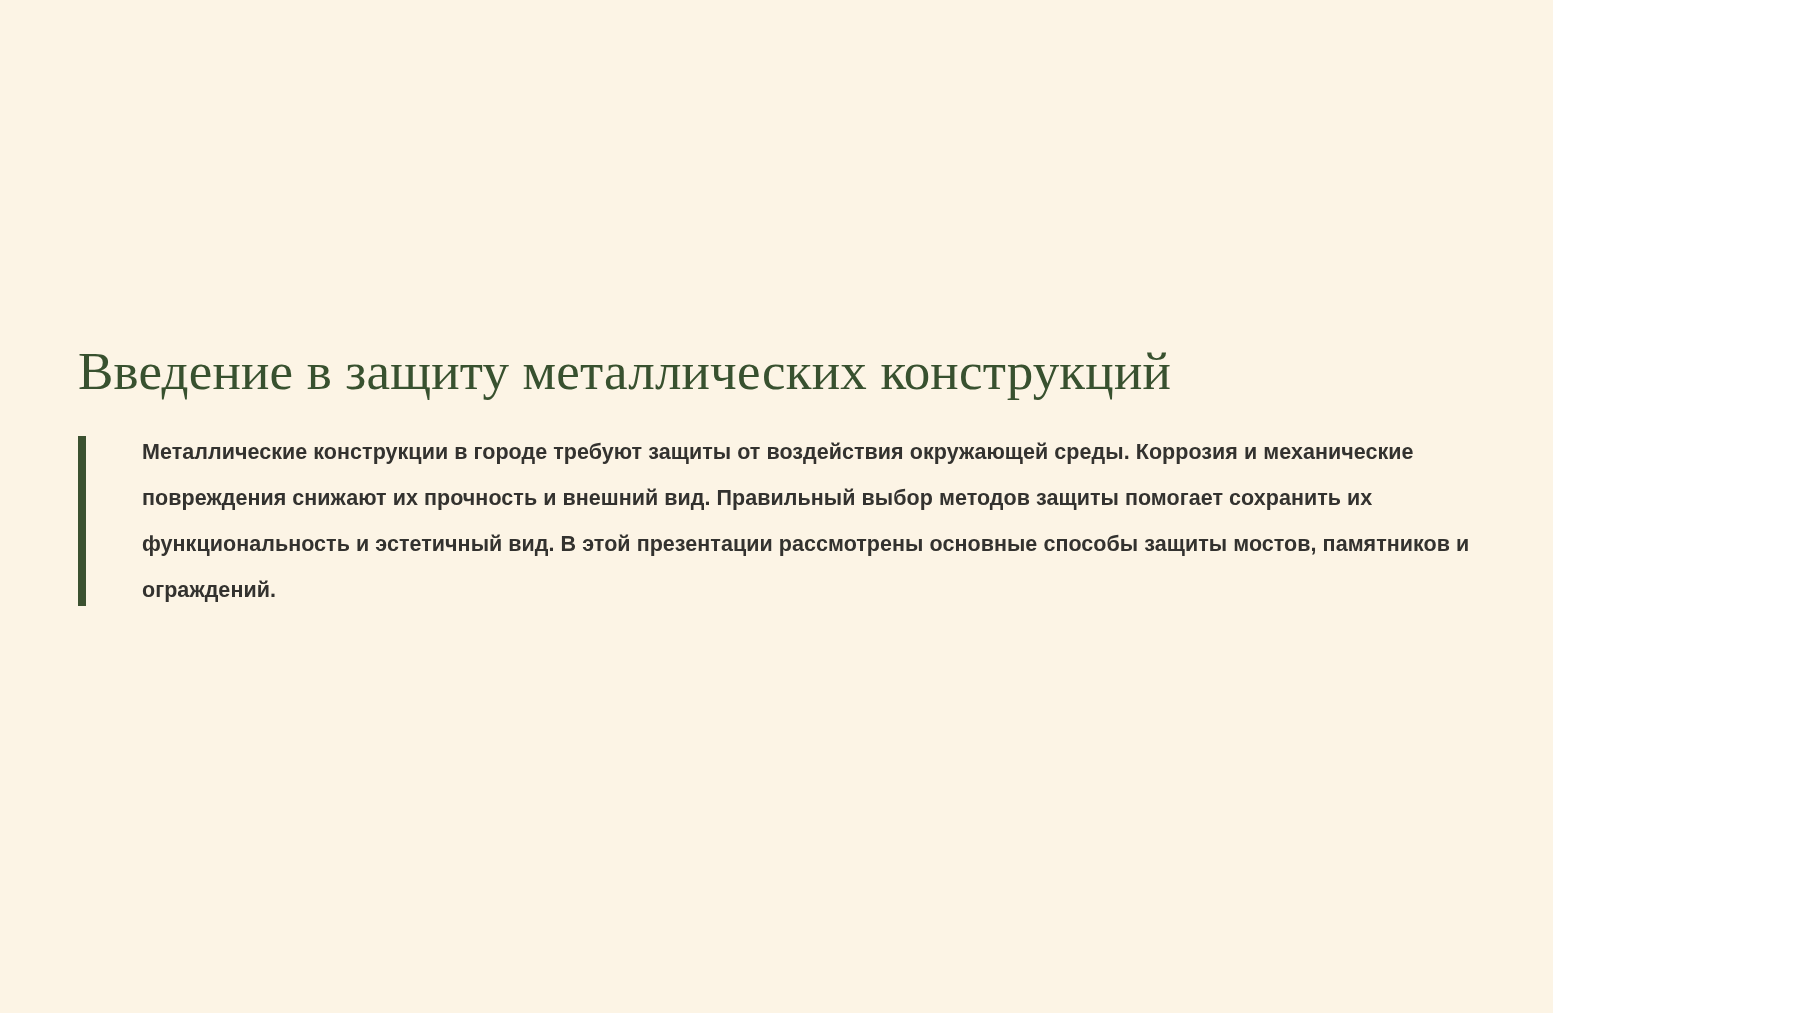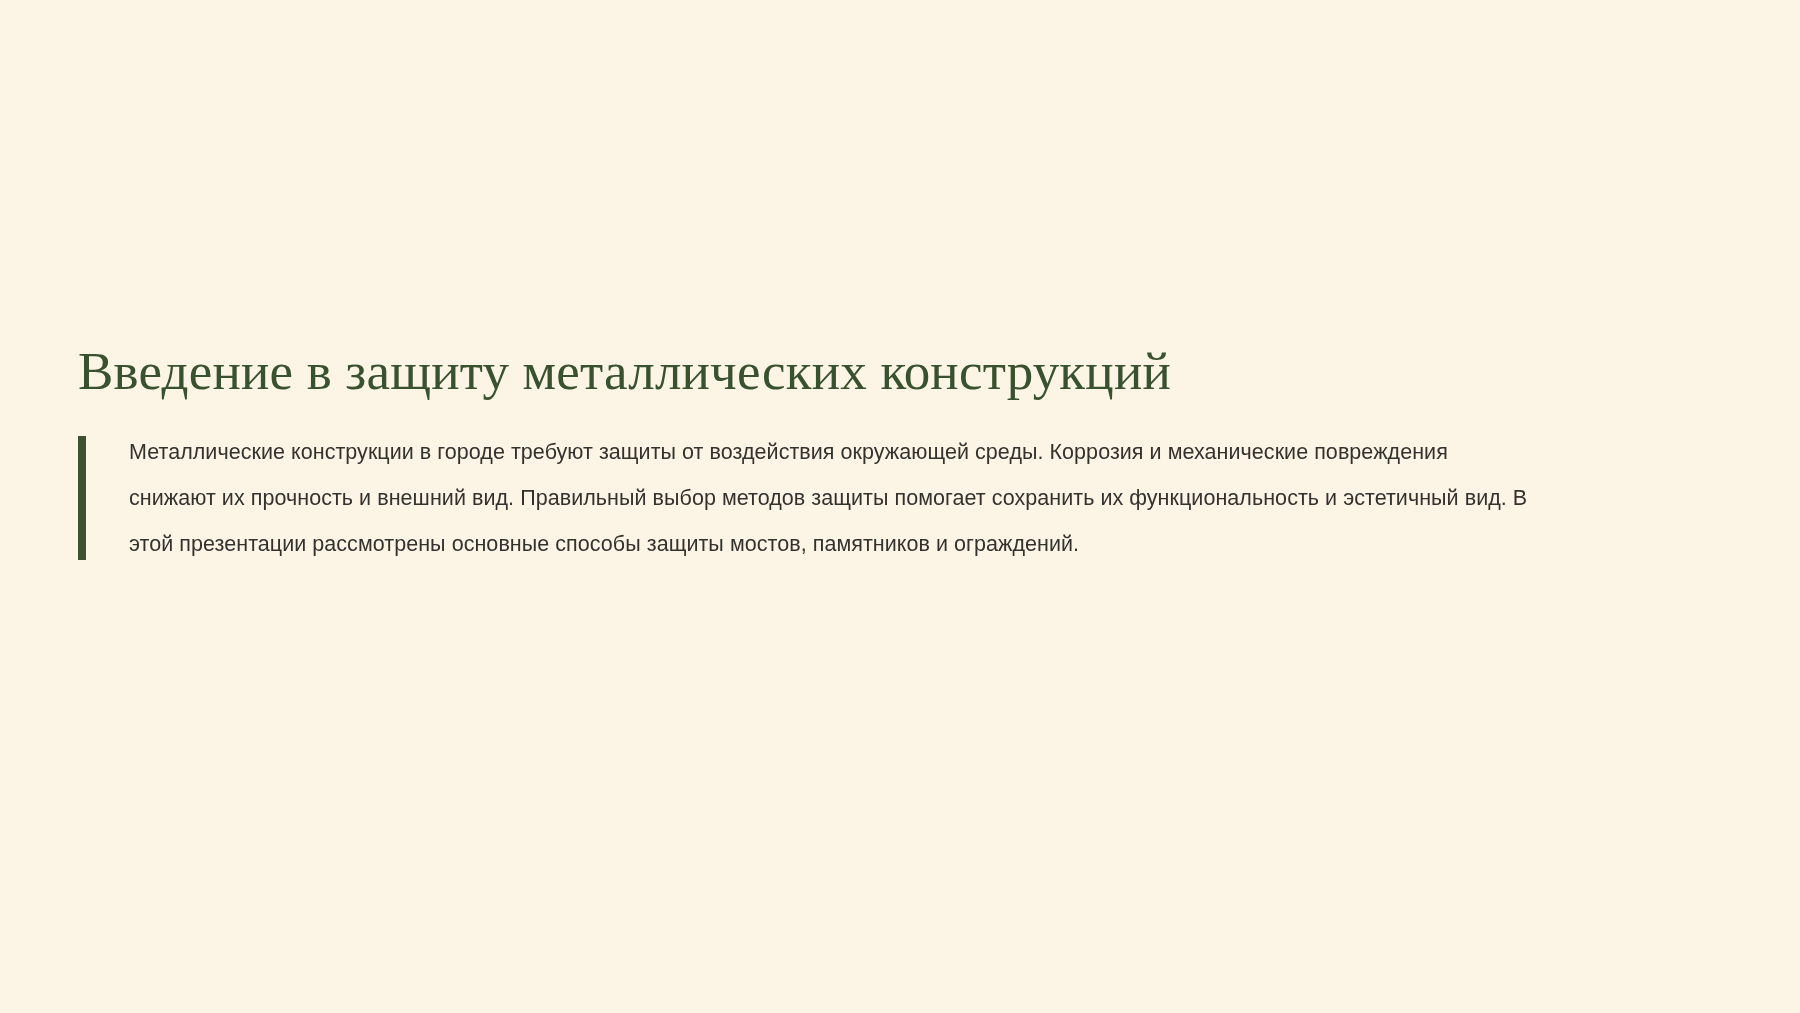--- a/index.html
+++ b/index.html
@@ -8,21 +8,21 @@
     padding: 0;
   }
   body {
     width: 1800px;
     height: 1013px;
     overflow: hidden;
     font-family: "Liberation Sans", sans-serif;
   }
   .slide {
     position: relative;
-    width: 1800px;
+    width: 1553px;
     height: 1013px;
     background: #fcf4e5;
     box-sizing: border-box;
     overflow: hidden;
   }
   .slide-content {
     position: absolute;
     left: 78px;
     top: 340px;
     width: 1640px;
@@ -32,22 +32,23 @@
     font-size: 53px;
     font-weight: 400;
     line-height: 1.18;
     color: #38512f;
     letter-spacing: 0.2px;
     margin: 0 0 26px 0;
     white-space: nowrap;
   }
   .body-block {
     position: relative;
-    padding-left: 51px;
+    padding-left: 64px;
     max-width: 1560px;
+    font-weight: bold;
   }
   .accent-bar {
     position: absolute;
     left: 0;
     top: 7px;
     bottom: 7px;
     width: 8px;
     background: #3b5130;
     border-radius: 0;
   }

